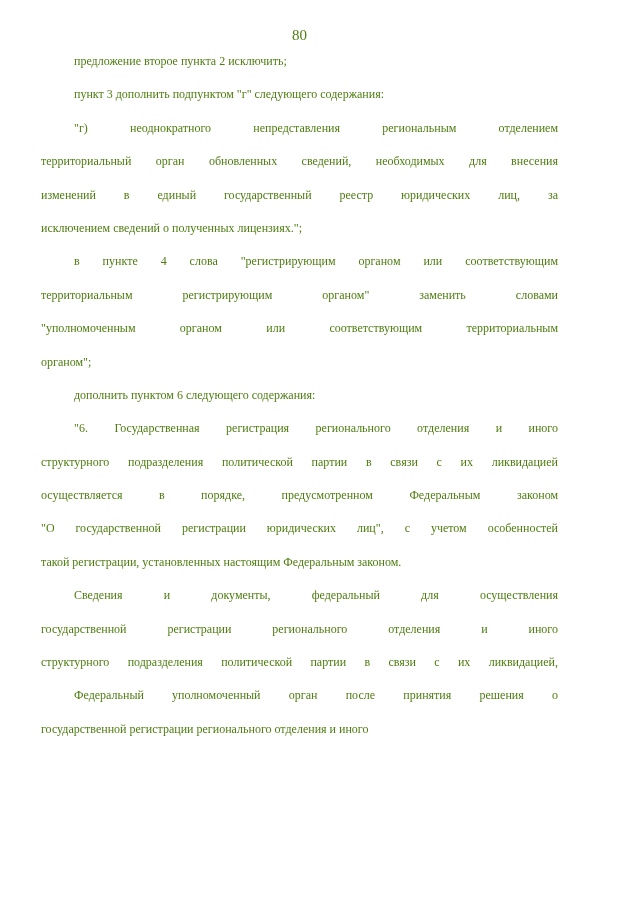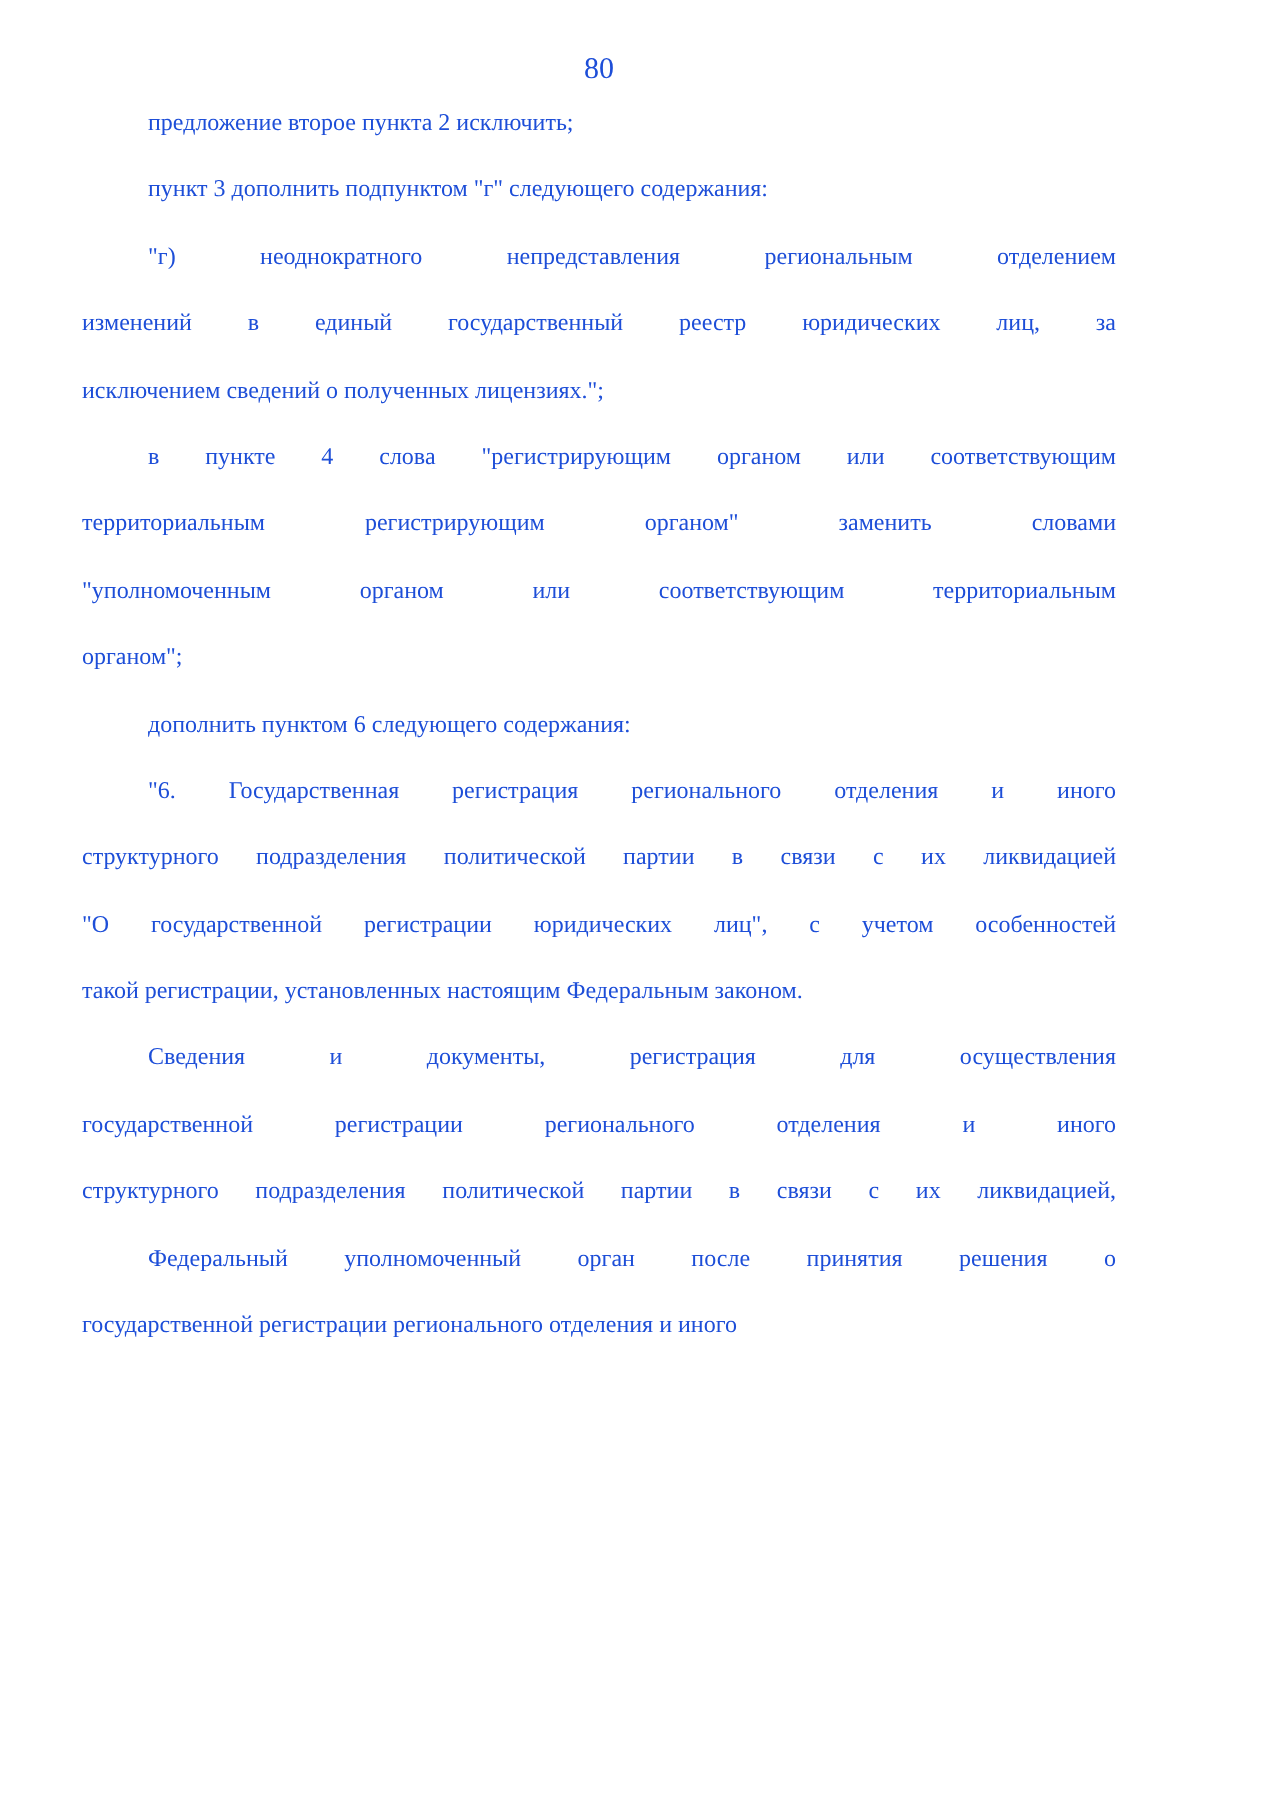--- a/index.html
+++ b/index.html
@@ -11,21 +11,21 @@
     width: 640px;
     height: 900px;
     overflow: hidden;
   }
   .page {
     position: relative;
     width: 640px;
     height: 900px;
     background: #ffffff;
     font-family: "Liberation Serif", serif;
-    color: #1d4ed8;
+    color: #4d7c0f;
   }
   .page-number {
     position: absolute;
     top: 27px;
     left: 41px;
     width: 517px;
     text-align: center;
     font-size: 15px;
     line-height: 16px;
   }
@@ -63,40 +63,42 @@
   <div class="page-number">80</div>
   <div class="body-text" id="body-text">
       <div class="paragraph">
         <div class="line first">предложение второе пункта 2 исключить;</div>
       </div>
       <div class="paragraph">
         <div class="line first">пункт 3 дополнить подпунктом "г" следующего содержания:</div>
       </div>
       <div class="paragraph">
         <div class="line first fill">"г) неоднократного непредставления региональным отделением</div>
+        <div class="line fill">территориальный орган обновленных сведений, необходимых для внесения</div>
         <div class="line fill">изменений в единый государственный реестр юридических лиц, за</div>
         <div class="line">исключением сведений о полученных лицензиях.";</div>
       </div>
       <div class="paragraph">
         <div class="line first fill">в пункте 4 слова "регистрирующим органом или соответствующим</div>
         <div class="line fill">территориальным регистрирующим органом" заменить словами</div>
         <div class="line fill">"уполномоченным органом или соответствующим территориальным</div>
         <div class="line">органом";</div>
       </div>
       <div class="paragraph">
         <div class="line first">дополнить пунктом 6 следующего содержания:</div>
       </div>
       <div class="paragraph">
         <div class="line first fill">"6. Государственная регистрация регионального отделения и иного</div>
         <div class="line fill">структурного подразделения политической партии в связи с их ликвидацией</div>
+        <div class="line fill">осуществляется в порядке, предусмотренном Федеральным законом</div>
         <div class="line fill">"О государственной регистрации юридических лиц", с учетом особенностей</div>
         <div class="line">такой регистрации, установленных настоящим Федеральным законом.</div>
       </div>
       <div class="paragraph">
-        <div class="line first fill">Сведения и документы, регистрация для осуществления</div>
+        <div class="line first fill">Сведения и документы, федеральный для осуществления</div>
         <div class="line fill">государственной регистрации регионального отделения и иного</div>
         <div class="line fill">структурного подразделения политической партии в связи с их ликвидацией,</div>
       </div>
       <div class="paragraph">
         <div class="line first fill">Федеральный уполномоченный орган после принятия решения о</div>
         <div class="line">государственной регистрации регионального отделения и иного</div>
       </div>
     </div>
 </div>
 

